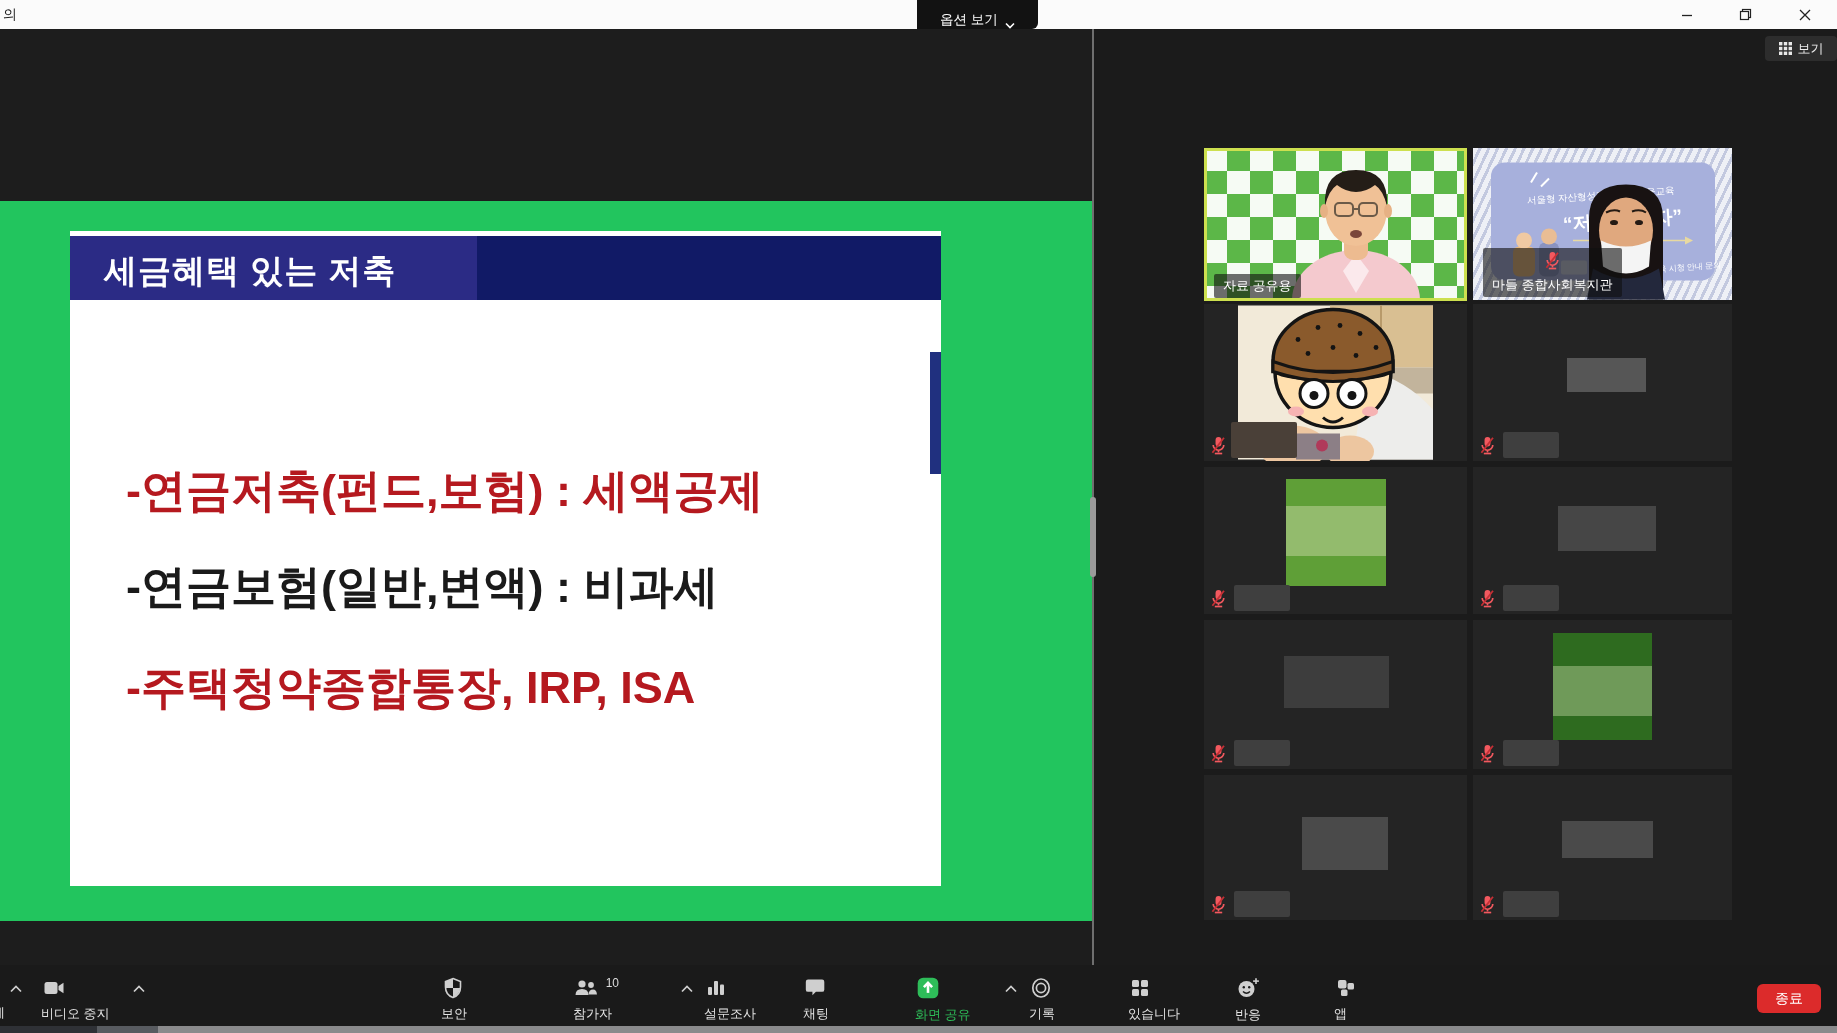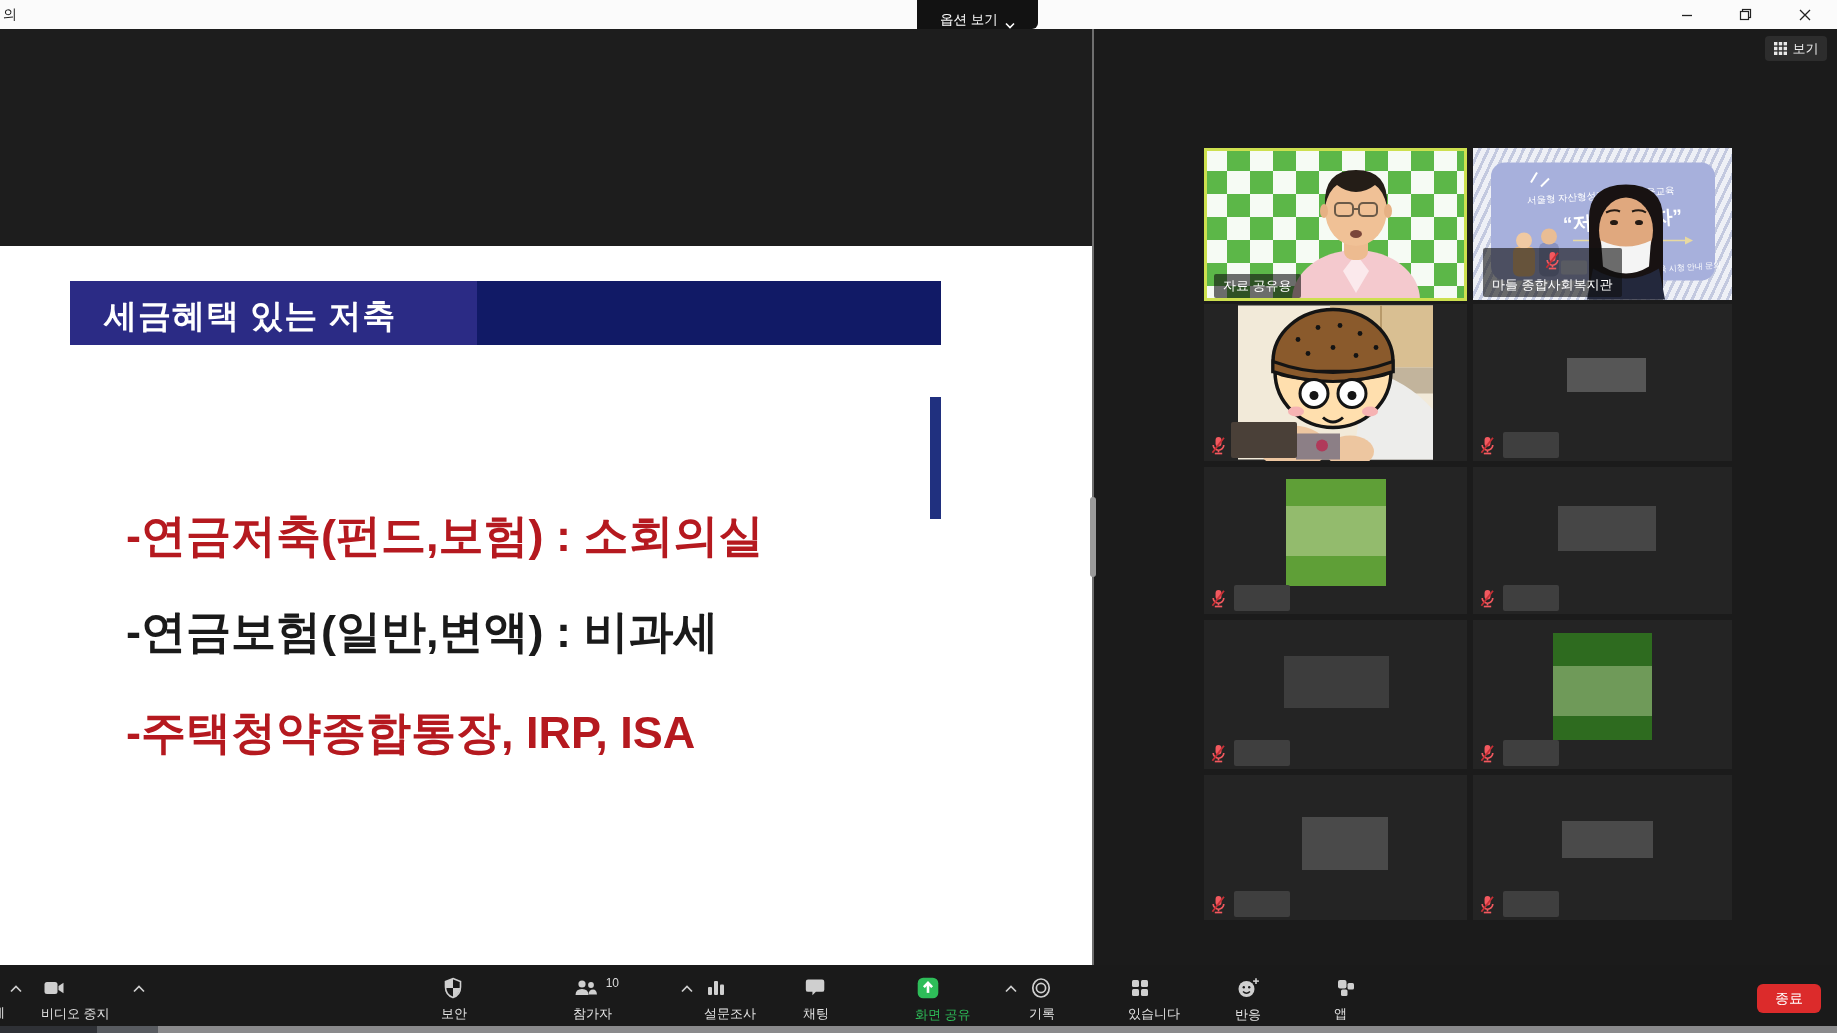--- a/index.html
+++ b/index.html
@@ -11,34 +11,34 @@
   #titlebar{left:0;top:0;width:1837px;height:29px;background:#fbfbfb;}
   #win-title{left:3px;top:6px;font-size:14px;color:#1a1a1a;}
   .winctl{top:0;width:46px;height:29px;display:flex;align-items:center;justify-content:center;cursor:default;}
   #share-banner{left:632px;top:0;width:285px;height:29px;background:#25d34a;color:#10401c;
     font-size:13.5px;display:flex;align-items:center;justify-content:center;border-radius:0 0 0 6px;}
   #options-btn{left:917px;top:0;width:121px;height:29px;background:#121212;color:#fff;font-size:13.5px;
     display:flex;align-items:flex-end;justify-content:center;gap:7px;border-radius:0 0 6px 0;cursor:pointer;}
 
   
   #stage{left:0;top:29px;width:1092px;height:936px;background:#1d1d1d;}
-  #blackscreen{left:0;top:172px;width:1092px;height:720px;background:#ffffff;margin-top:45px;}
+  #blackscreen{left:0;top:172px;width:1092px;height:720px;background:#22c55e;}
   #slide{left:70px;top:202px;width:871px;height:655px;background:#ffffff;}
   #slide-band{left:0;top:5px;width:871px;height:64px;background:#111a66;}
   #slide-band-l{left:0;top:0;width:407px;height:64px;background:#2b2b85;}
   #slide-title{left:34px;top:13px;font-size:33px;font-weight:bold;color:#ffffff;letter-spacing:1px;}
   .slide-line{position:absolute;left:56px;font-size:45px;font-weight:bold;white-space:nowrap;}
   #slide-edge{right:0;top:121px;width:11px;height:122px;background:#20307f;}
 
   
   #divider{left:1092px;top:29px;width:2px;height:936px;background:#6f6f6f;}
   #divider-thumb{left:1090px;top:497px;width:6px;height:80px;background:#9a9a9a;border-radius:3px;cursor:pointer;}
 
   
-  #view-btn{left:1765px;top:36px;width:62px;height:25px;background:#2d2d2d;border-radius:4px;color:#ededed;
+  #view-btn{left:1765px;top:36px;width:72px;height:25px;background:#2d2d2d;border-radius:4px;color:#ededed;
     font-size:13px;display:flex;align-items:center;justify-content:center;gap:6px;cursor:pointer;}
   .tile{position:absolute;background:#242424;overflow:hidden;cursor:pointer;}
   .tile.active{outline:3px solid #cde04f;outline-offset:-3px;}
   .vlabel{position:absolute;left:10px;bottom:3px;background:rgba(15,15,15,.60);color:#fff;font-size:13px;
     padding:3px 9px;border-radius:2px;display:flex;align-items:center;gap:6px;white-space:nowrap;}
   .blurbox{position:absolute;}
   .micwrap{position:absolute;left:6px;bottom:6px;width:17px;height:19px;}
   .namepill{position:absolute;border-radius:2px;}
   .checker{background:repeating-conic-gradient(#5cb748 0% 25%,#f6fbf4 0% 50%) 0 0/46px 46px;}
   .hatch{background:repeating-linear-gradient(115deg,#eef0f6 0 5px,#c3c9df 5px 8px);}
@@ -91,21 +91,21 @@
 
   <div class="abs" id="stage">
     <div class="abs" id="blackscreen">
       <div class="abs" id="slide" style="left:70px;top:30px;">
         <div class="abs" id="slide-band">
           <div class="abs" id="slide-band-l"></div>
           <div class="abs" id="slide-title">세금혜택 있는 저축</div>
         </div>
         <div class="abs" id="slide-edge"></div>
         <div id="slide-lines">
-            <div class="slide-line" style="top: 230px; color: rgb(181, 25, 31);">-연금저축(펀드,보험) : 소회의실</div>
+            <div class="slide-line" style="top: 230px; color: rgb(181, 25, 31);">-연금저축(펀드,보험) : 세액공제</div>
             <div class="slide-line" style="top: 326px; color: rgb(26, 26, 26);">-연금보험(일반,변액) : 비과세</div>
             <div class="slide-line" style="top: 427px; color: rgb(181, 25, 31);">-주택청약종합통장, IRP, ISA</div>
           </div>
       </div>
     </div>
   </div>
   <div class="abs" id="divider"></div>
   <div class="abs" id="divider-thumb"></div>
 
   <div class="abs" id="view-btn">

